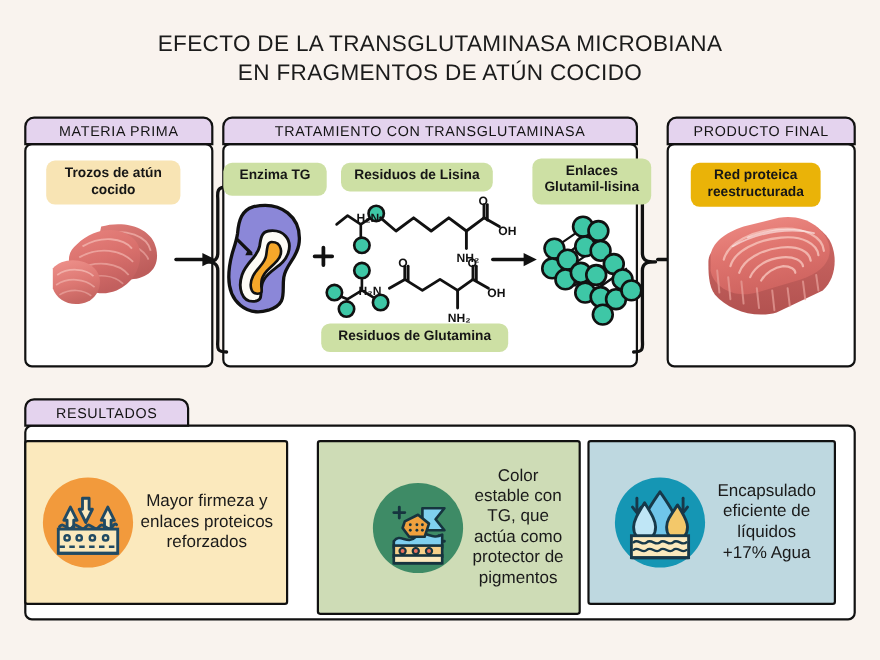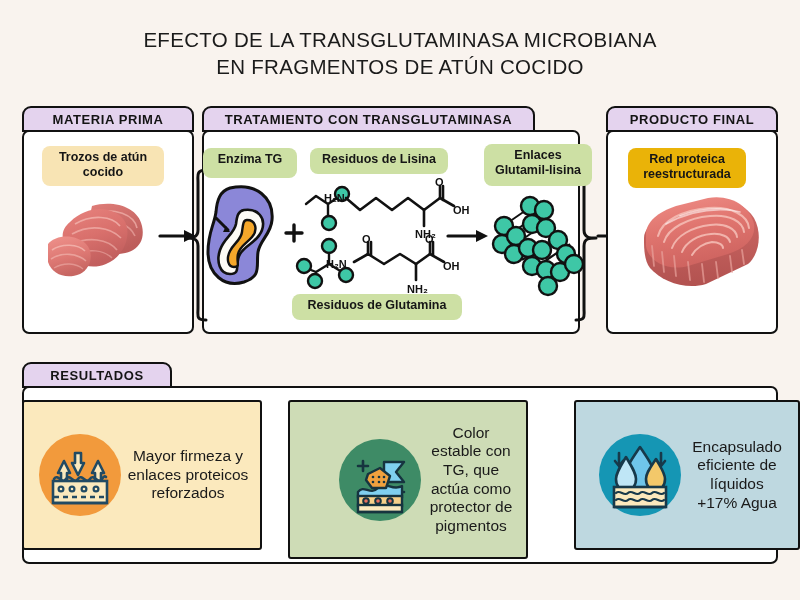--- a/index.html
+++ b/index.html
@@ -31,21 +31,21 @@
     border-radius:7px;
     box-sizing:border-box;
   }
   .tab{
     position:absolute;
     background:#e4d3ee;
     border:2.5px solid #111;
     border-radius:9px 9px 0 0;
     box-sizing:border-box;
     display:flex;align-items:center;justify-content:center;
-    font-weight:bold;
+    font-weight:normal;
     font-size:13px;
     letter-spacing:.6px;
     z-index:5;
     color:#141414;
   }
 
   
   .chip{
     position:absolute;
     border-radius:8px;
@@ -138,21 +138,21 @@
   </svg>
 </div>
 
 <div class="imgbox" style="left:158px;top:228px;width:40px;height:16px;">
   <svg width="40" height="16" viewBox="0 0 40 16">
     <path d="M2 8 H28" stroke="#111" stroke-width="3.2" stroke-linecap="round"></path>
     <path d="M26 2 L38 8 L26 14 Z" fill="#111"></path>
   </svg>
 </div>
 
-<div class="tab" style="left:202px;top:106px;width:333px;height:26px;">
+<div class="tab" style="left:202px;top:106px;width:378px;height:26px;">
   <span>TRATAMIENTO CON TRANSGLUTAMINASA</span>
 </div>
 <div class="panel" style="left:202px;top:130px;width:378px;height:204px;"></div>
 
 <div class="imgbox" style="left:178px;top:168px;width:32px;height:156px;">
   <svg width="32" height="156" viewBox="0 0 32 156">
     <path d="M28 2 C18 2 20 8 20 14 L20 62 C20 70 14 70 8 70 C14 70 20 70 20 78 L20 140 C20 148 18 152 28 152" stroke="#111" stroke-width="3" fill="none" stroke-linecap="round" stroke-linejoin="round"></path>
   </svg>
 </div>
 
@@ -398,21 +398,21 @@
           <circle cx="50" cy="43" r="1.3"></circle>
         <circle cx="39" cy="48" r="1.3"></circle>
           <circle cx="45" cy="48" r="1.3"></circle>
           <circle cx="50" cy="48" r="1.3"></circle>
       </g>
     </svg>
   </div>
   <div class="rtext">Color estable con TG, que actúa como protector de pigmentos</div>
 </div>
 
-<div class="rcard" style="left:574px;top:400px;width:226px;height:150px;background:#bed8e0;padding-left:18px;">
+<div class="rcard" style="left:534px;top:400px;width:226px;height:150px;background:#bed8e0;padding-left:18px;">
   <div class="ricon">
     <svg width="92" height="92" viewBox="0 0 92 92">
       <circle cx="46" cy="46" r="41" fill="#1596b4"></circle>
       <g stroke="#17394a" stroke-width="2.6" stroke-linecap="round" fill="none">
         <path d="M25 24 V36"></path>
           <path d="M21 32 L25 37 L29 32"></path>
         <path d="M67 24 V36"></path>
           <path d="M63 32 L67 37 L71 32"></path>
       </g>
       <path d="M46 18 C54 30 60 38 60 46 C60 54 54 60 46 60 C38 60 32 54 32 46 C32 38 38 30 46 18 Z" fill="#6fc5ea" stroke="#17394a" stroke-width="2.6" stroke-linejoin="round"></path>

